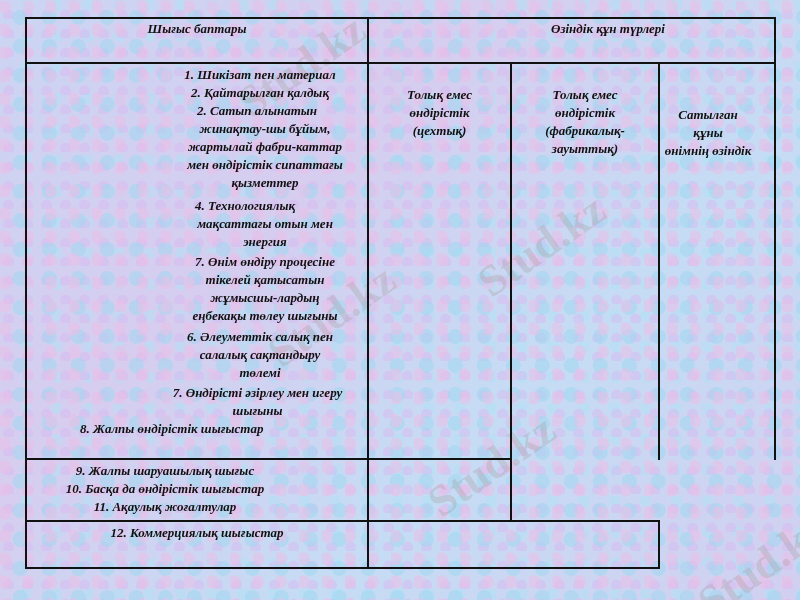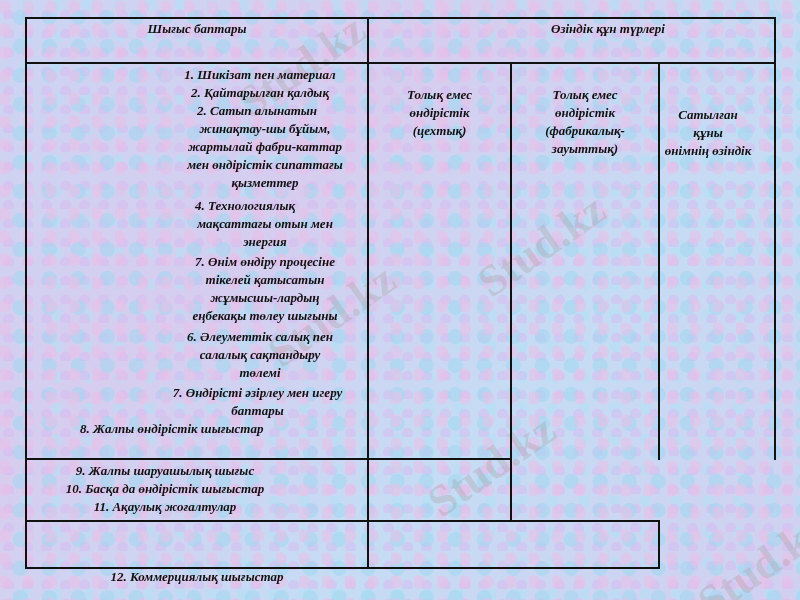--- a/index.html
+++ b/index.html
@@ -114,34 +114,34 @@
     <span class="list-line">жұмысшы-лардың</span>
     <span class="list-line">еңбекақы төлеу шығыны</span>
   </div>
   <div class="cell-text" style="left:160px; top:328px; width:200px;">
     <span class="list-line">6.  Әлеуметтік салық пен</span>
     <span class="list-line">салалық сақтандыру</span>
     <span class="list-line">төлемі</span>
   </div>
   <div class="cell-text" style="left:150px; top:384px; width:215px;">
     <span class="list-line">7.  Өндірісті әзірлеу мен игеру</span>
-    <span class="list-line">баптары</span>
+    <span class="list-line">шығыны</span>
   </div>
   <div class="cell-text" style="left:80px; top:420px; width:240px; text-align:left;">
     <span class="list-line">8. Жалпы өндірістік шығыстар</span>
   </div>
 </div>
 
 <div class="cell-text" style="left:27px; top:462px; width:276px;">
   <span class="list-line">9. Жалпы шаруашылық шығыс</span>
   <span class="list-line">10. Басқа да өндірістік шығыстар</span>
   <span class="list-line">11. Ақаулық жоғалтулар</span>
 </div>
 
-<div class="cell-text" style="left:27px; top:524px; width:340px;margin-top:44px;">
+<div class="cell-text" style="left:27px; top:524px; width:340px;">
   <span class="list-line">12. Коммерциялық шығыстар</span>
 </div>
 
 <div class="cell-text" style="left:369px; top:86px; width:141px;">
   <span class="list-line">Толық емес</span>
   <span class="list-line">өндірістік</span>
   <span class="list-line">(цехтық)</span>
 </div>
 <div class="cell-text" style="left:512px; top:86px; width:146px;">
   <span class="list-line">Толық емес</span>

